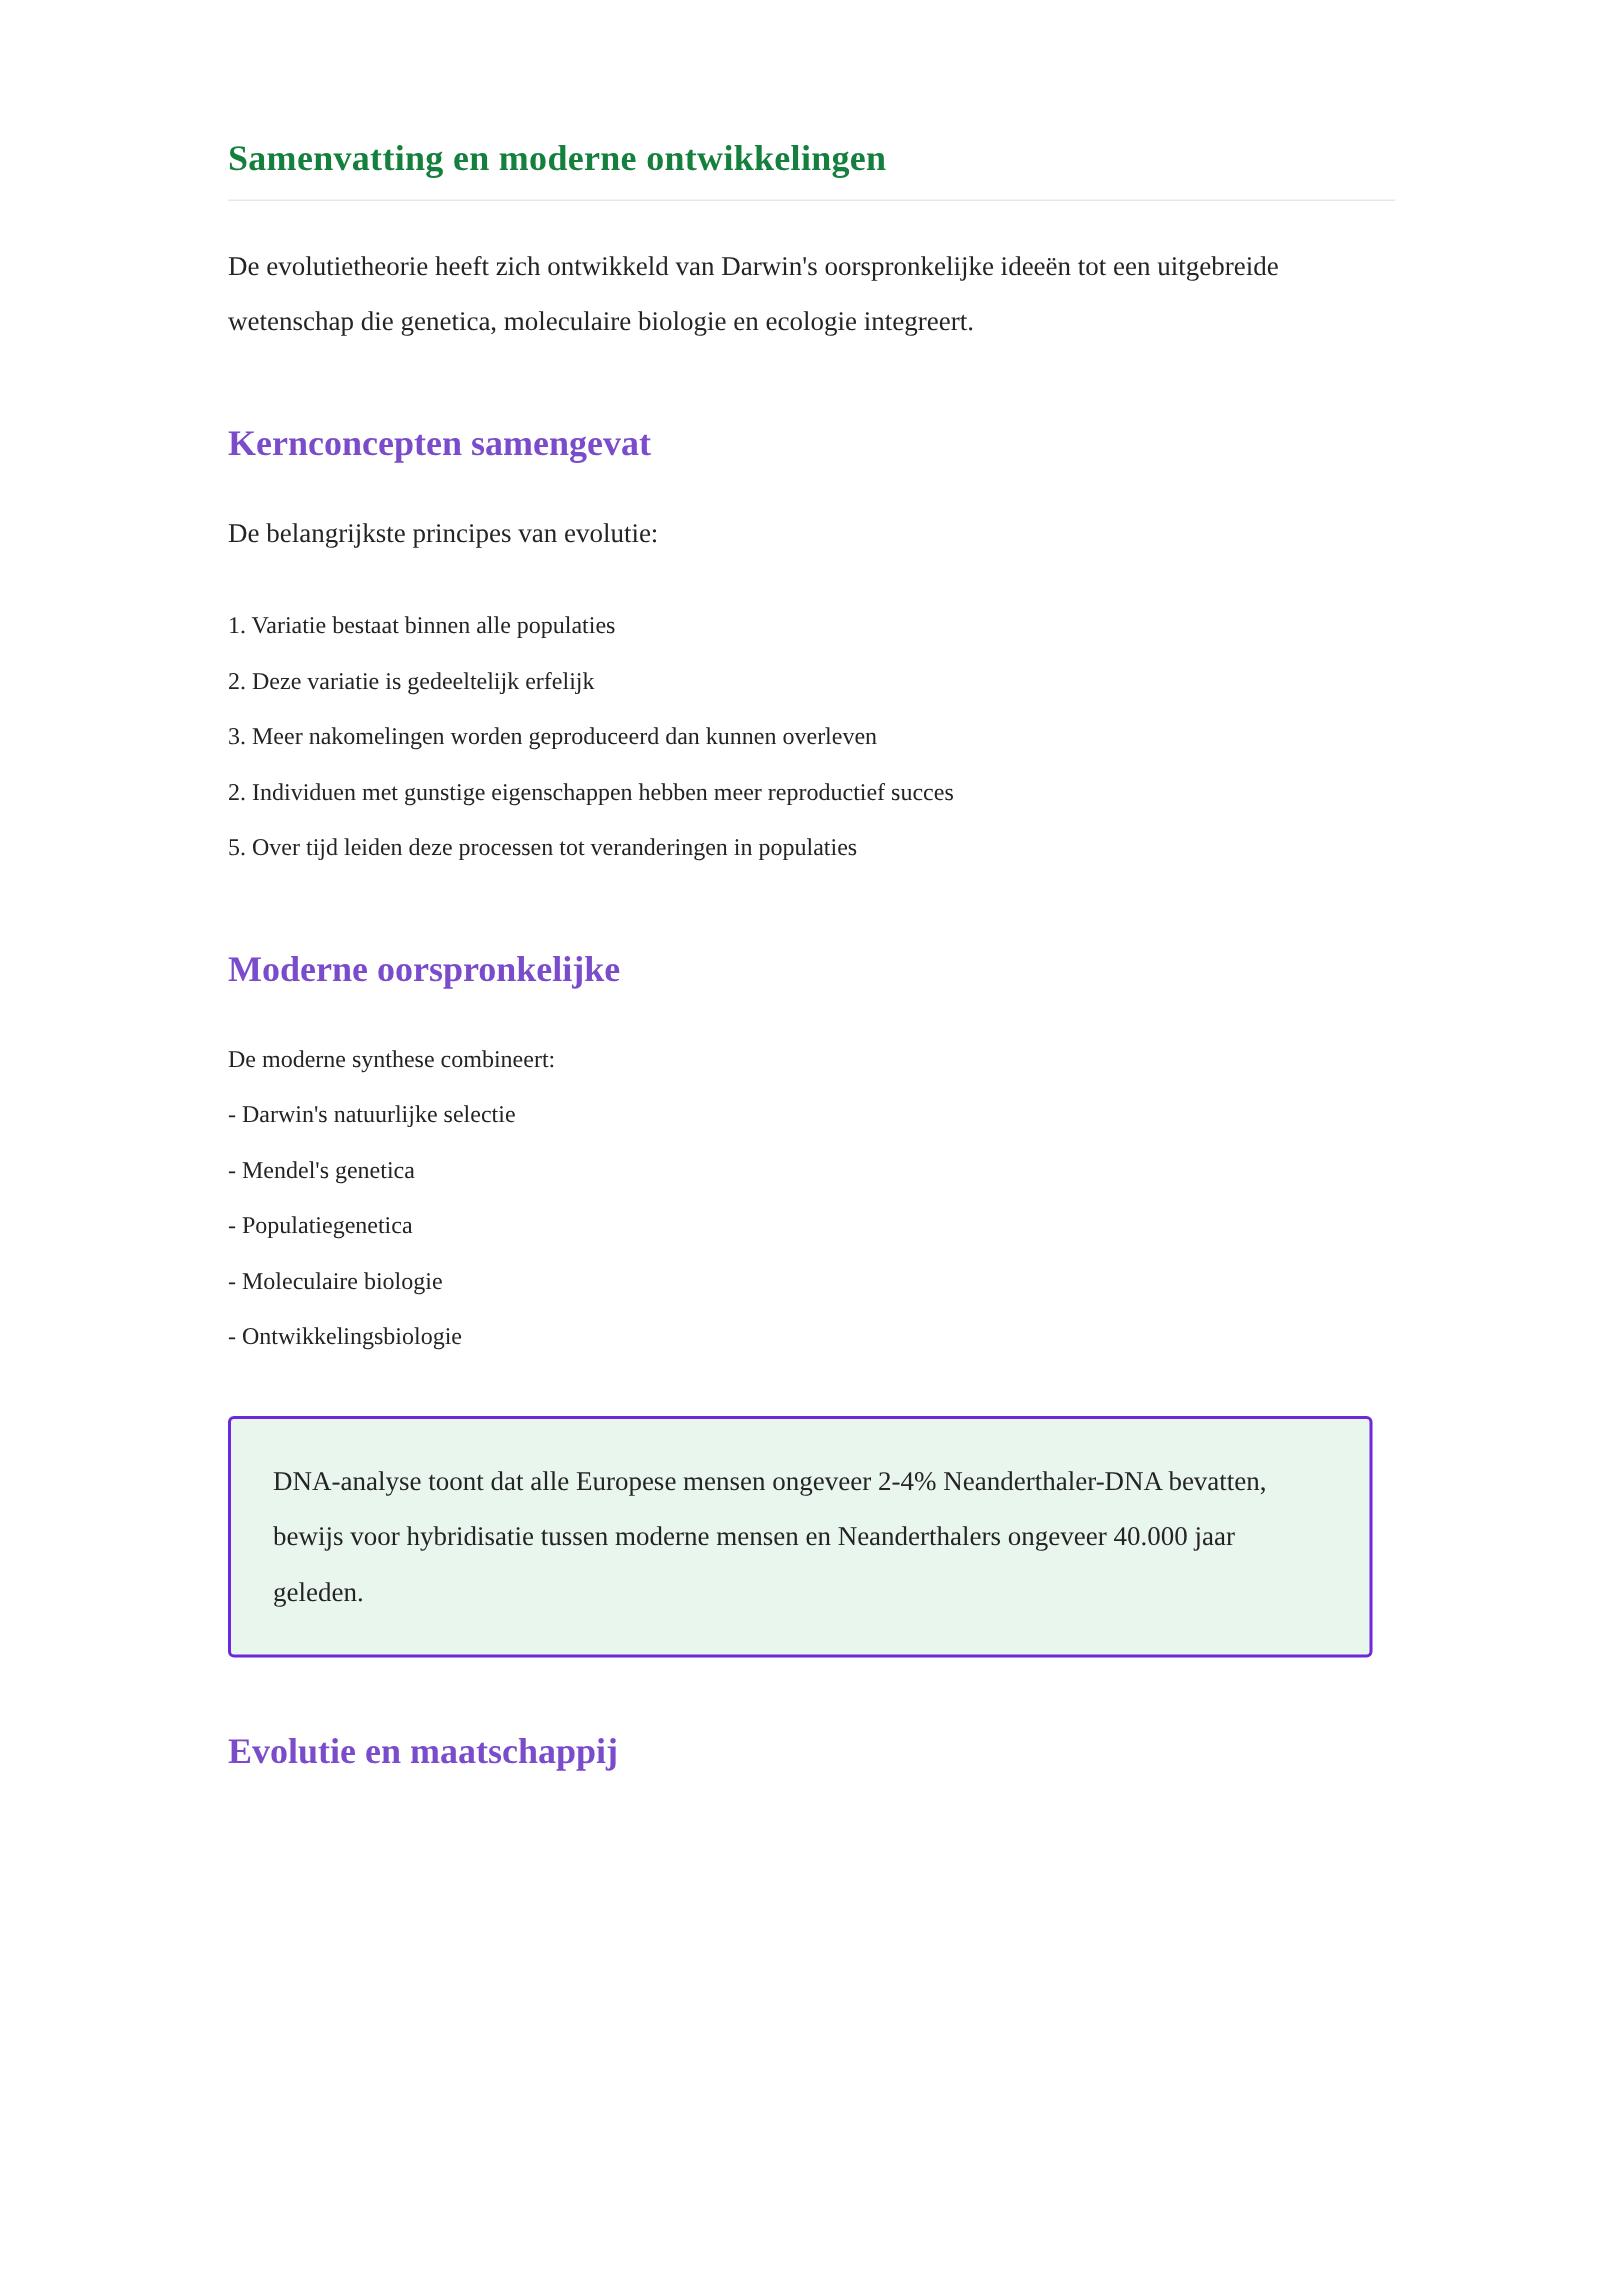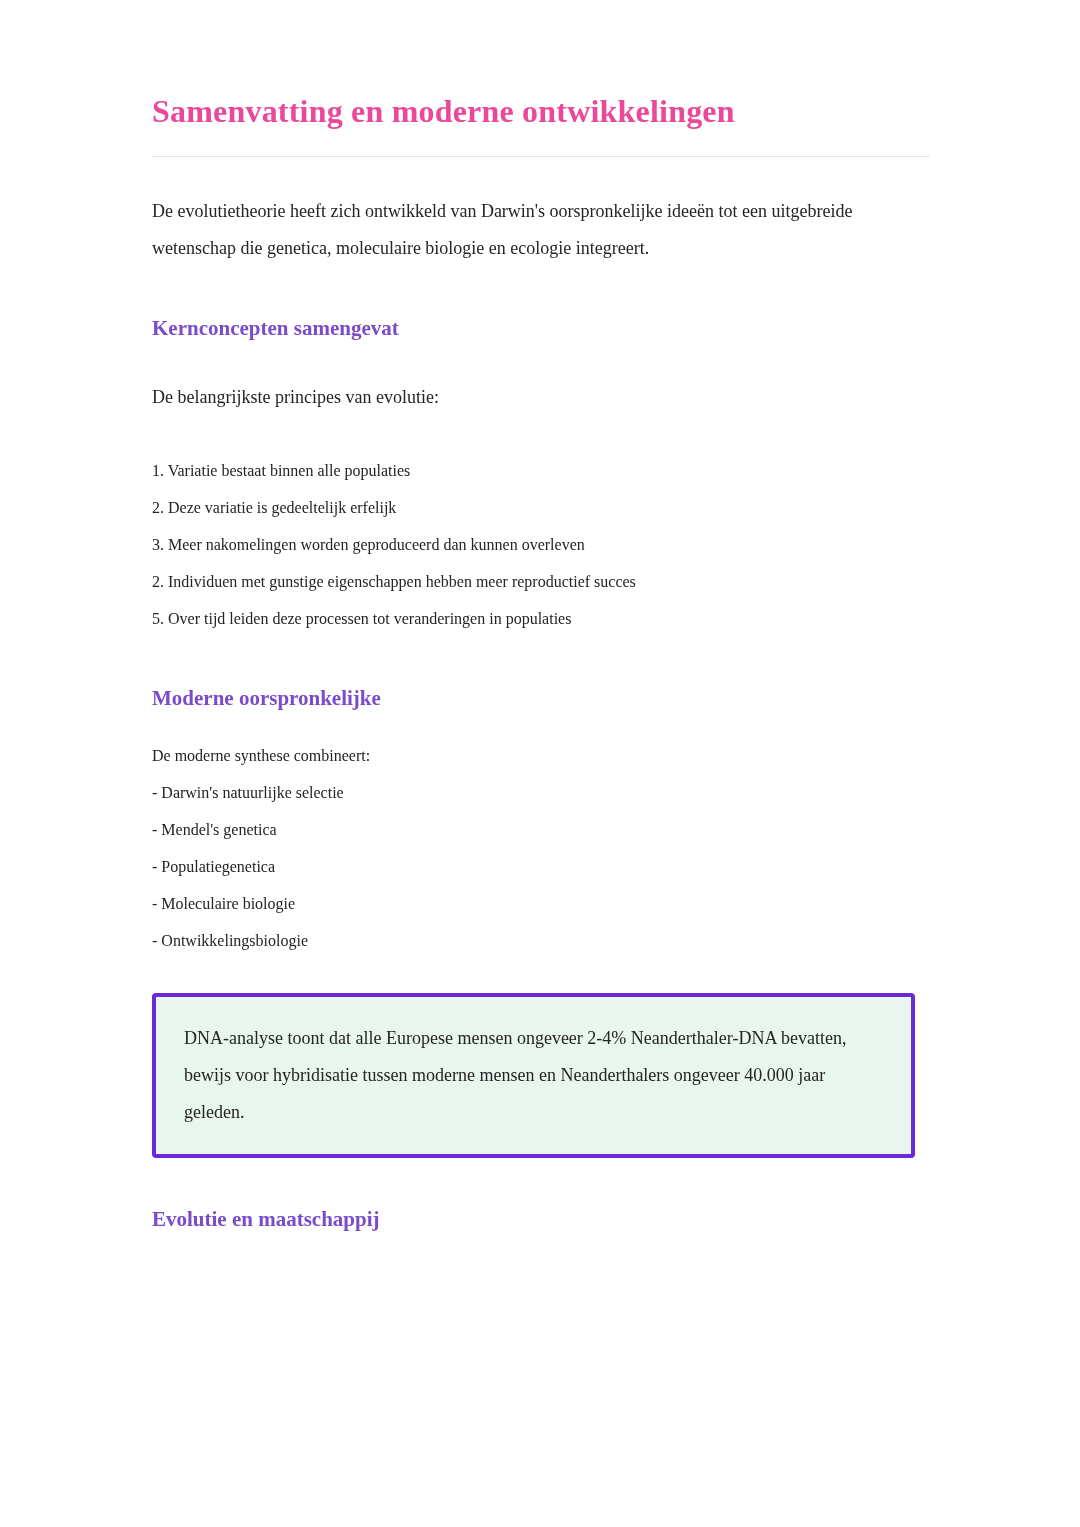--- a/index.html
+++ b/index.html
@@ -13,54 +13,54 @@
     font-family: "Liberation Serif", "DejaVu Serif", serif;
     color: #242424;
   }
   .page {
     width: 778px;
     margin-left: 152px;
     padding-top: 92px;
     padding-bottom: 120px;
   }
   h1.doc-title {
-    font-size: 32px;
+    font-size: 24px;
     font-weight: 700;
     letter-spacing: 0.2px;
-    color: #ec4899;
-    margin: 0 0 26px 0;
+    color: #15803d;
+    margin: 0 0 12px 0;
     line-height: 1.2;
   }
   hr.title-rule {
     border: none;
     border-top: 1px solid #e7e7e7;
     margin: 0 0 12px 0;
   }
   p.para {
     font-size: 18px;
     line-height: 37px;
-    margin: 36px 0;
+    margin: 25px 0;
   }
   h3.section-heading {
-    font-size: 21px;
+    font-size: 24px;
     font-weight: 700;
     color: #7a4bca;
     margin: 48px 0 25px 0;
     line-height: 1.3;
   }
   .linelist {
     margin: 25px 0;
   }
   .linelist .line {
     font-size: 16px;
     line-height: 37px;
   }
   .callout {
     background: #e9f6ee;
-    border: 4px solid #6d28d9;
+    border: 2px solid #6d28d9;
     border-radius: 4px;
     padding: 23px 28px;
     margin: 34px 15px 48px 0;
   }
   .callout p {
     margin: 0;
   }
 </style>
 </head>
 <body>

